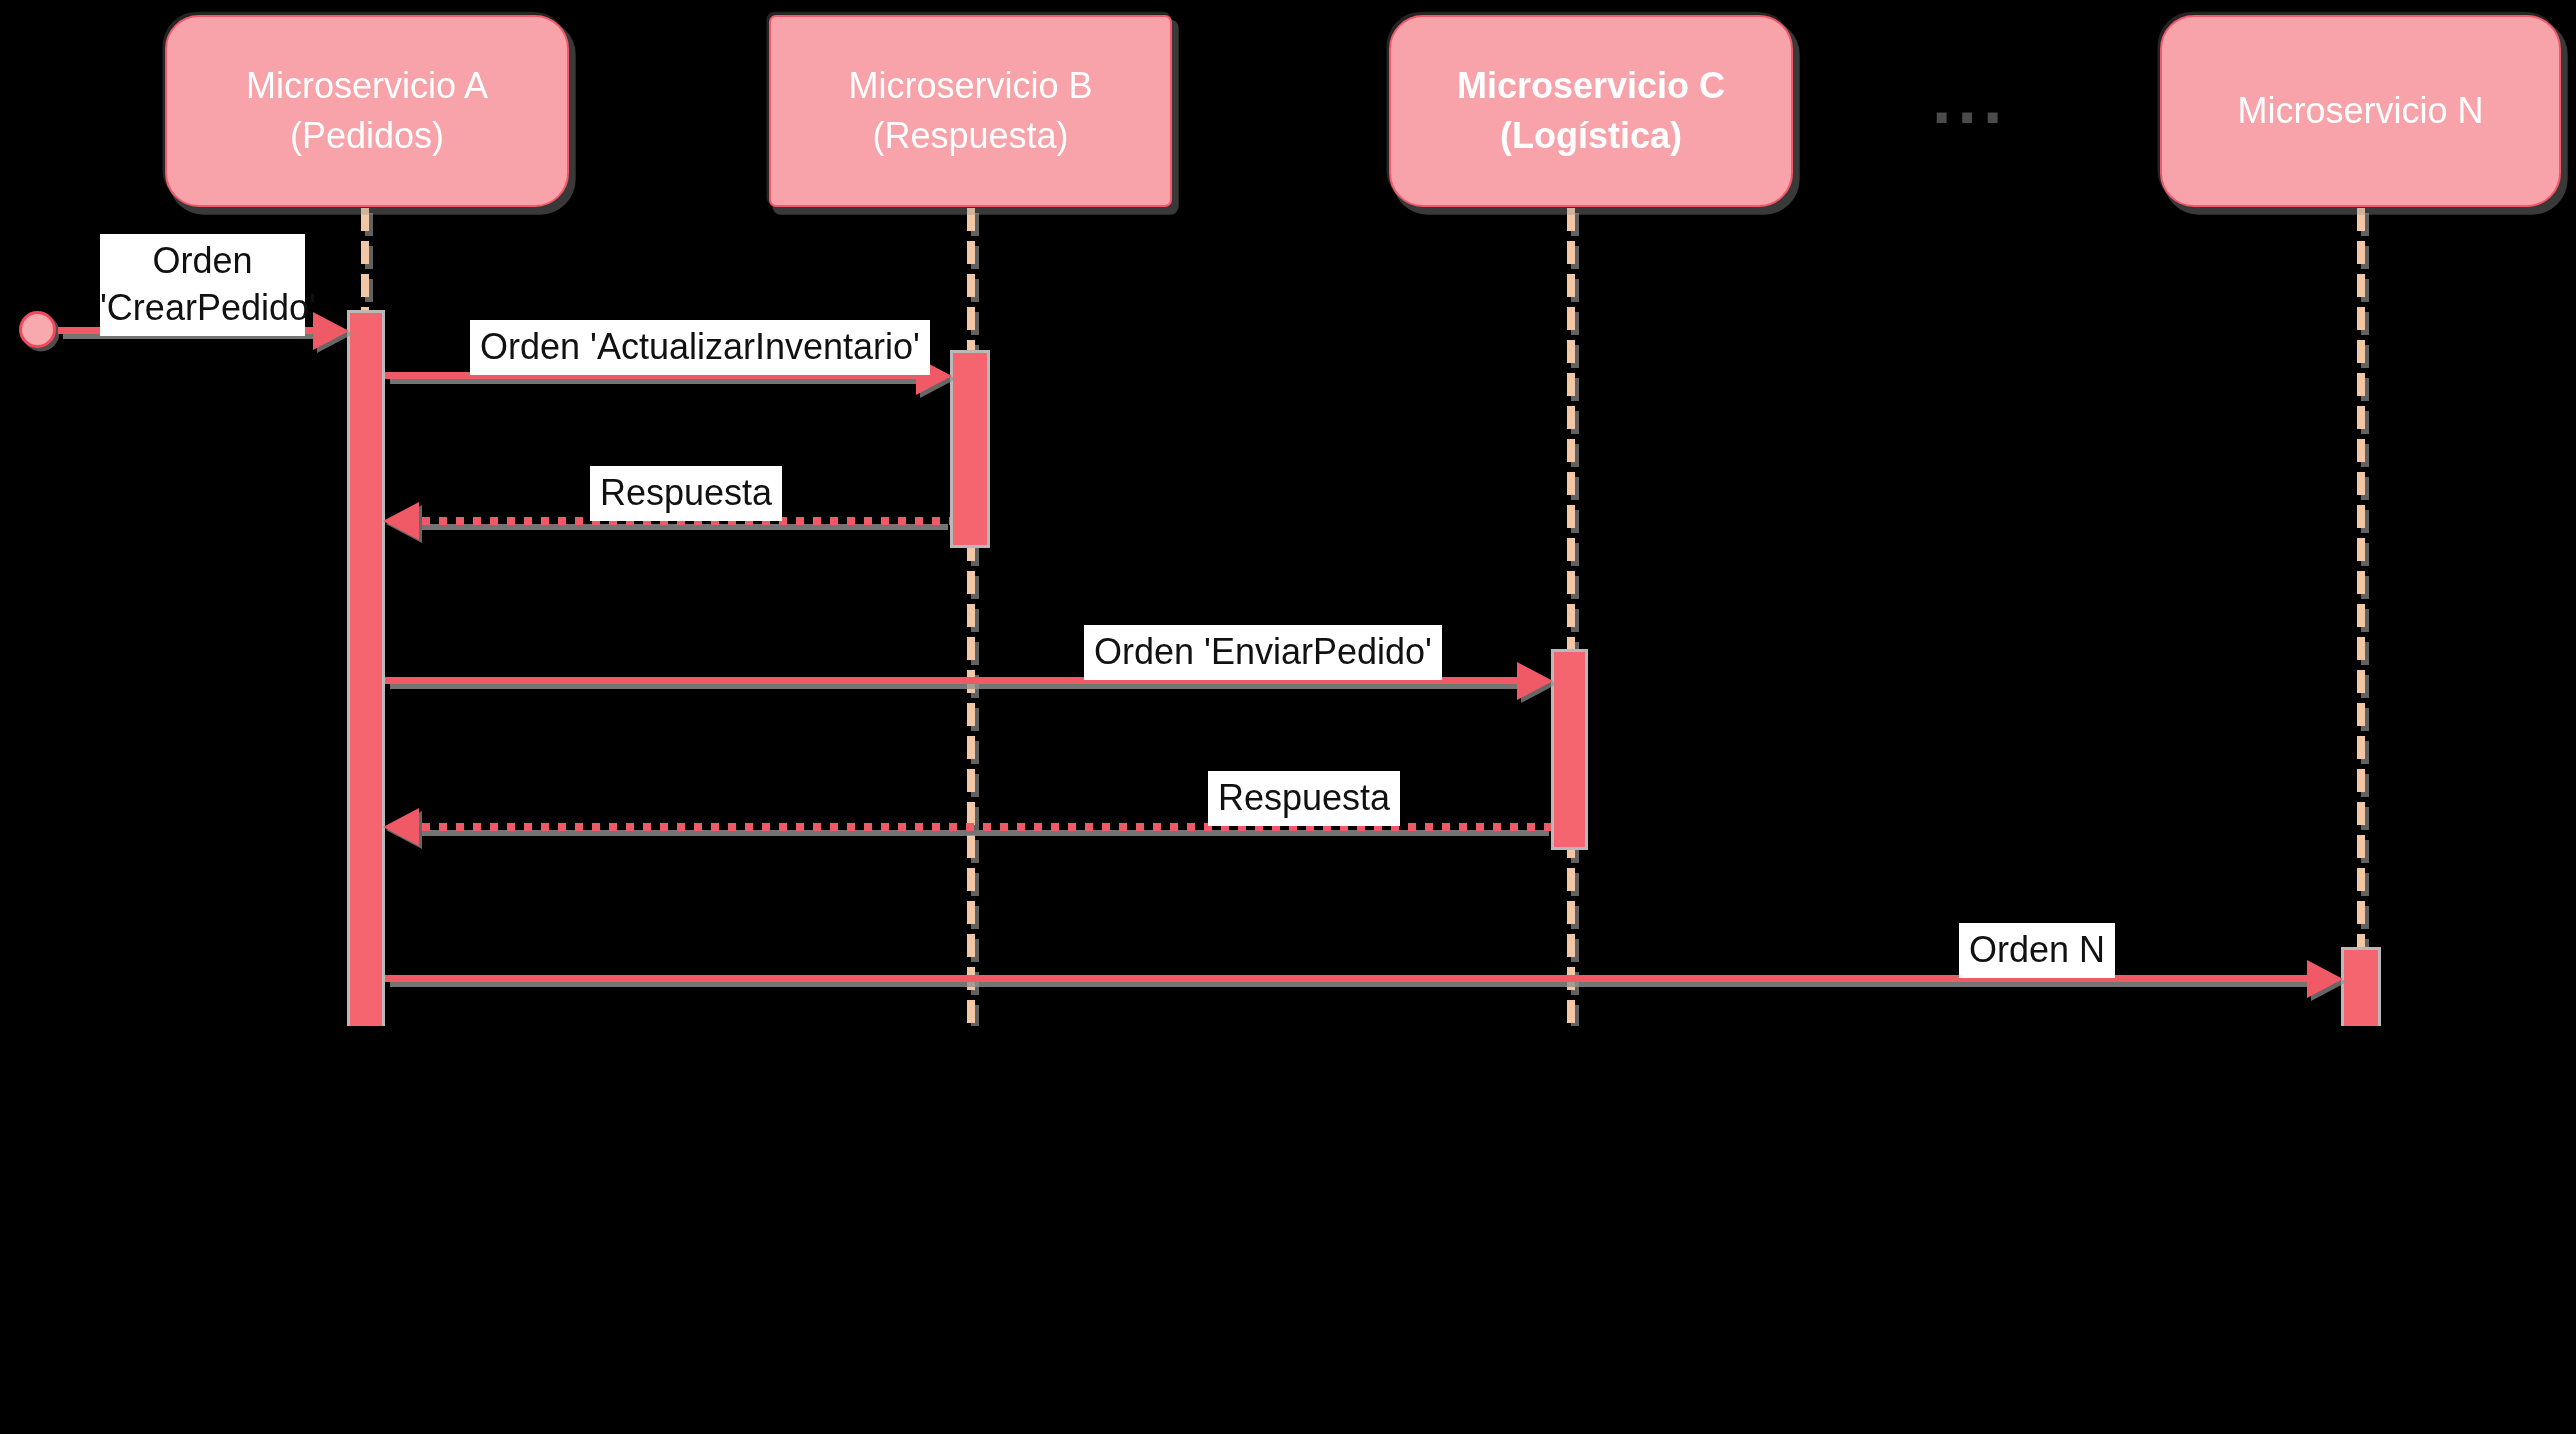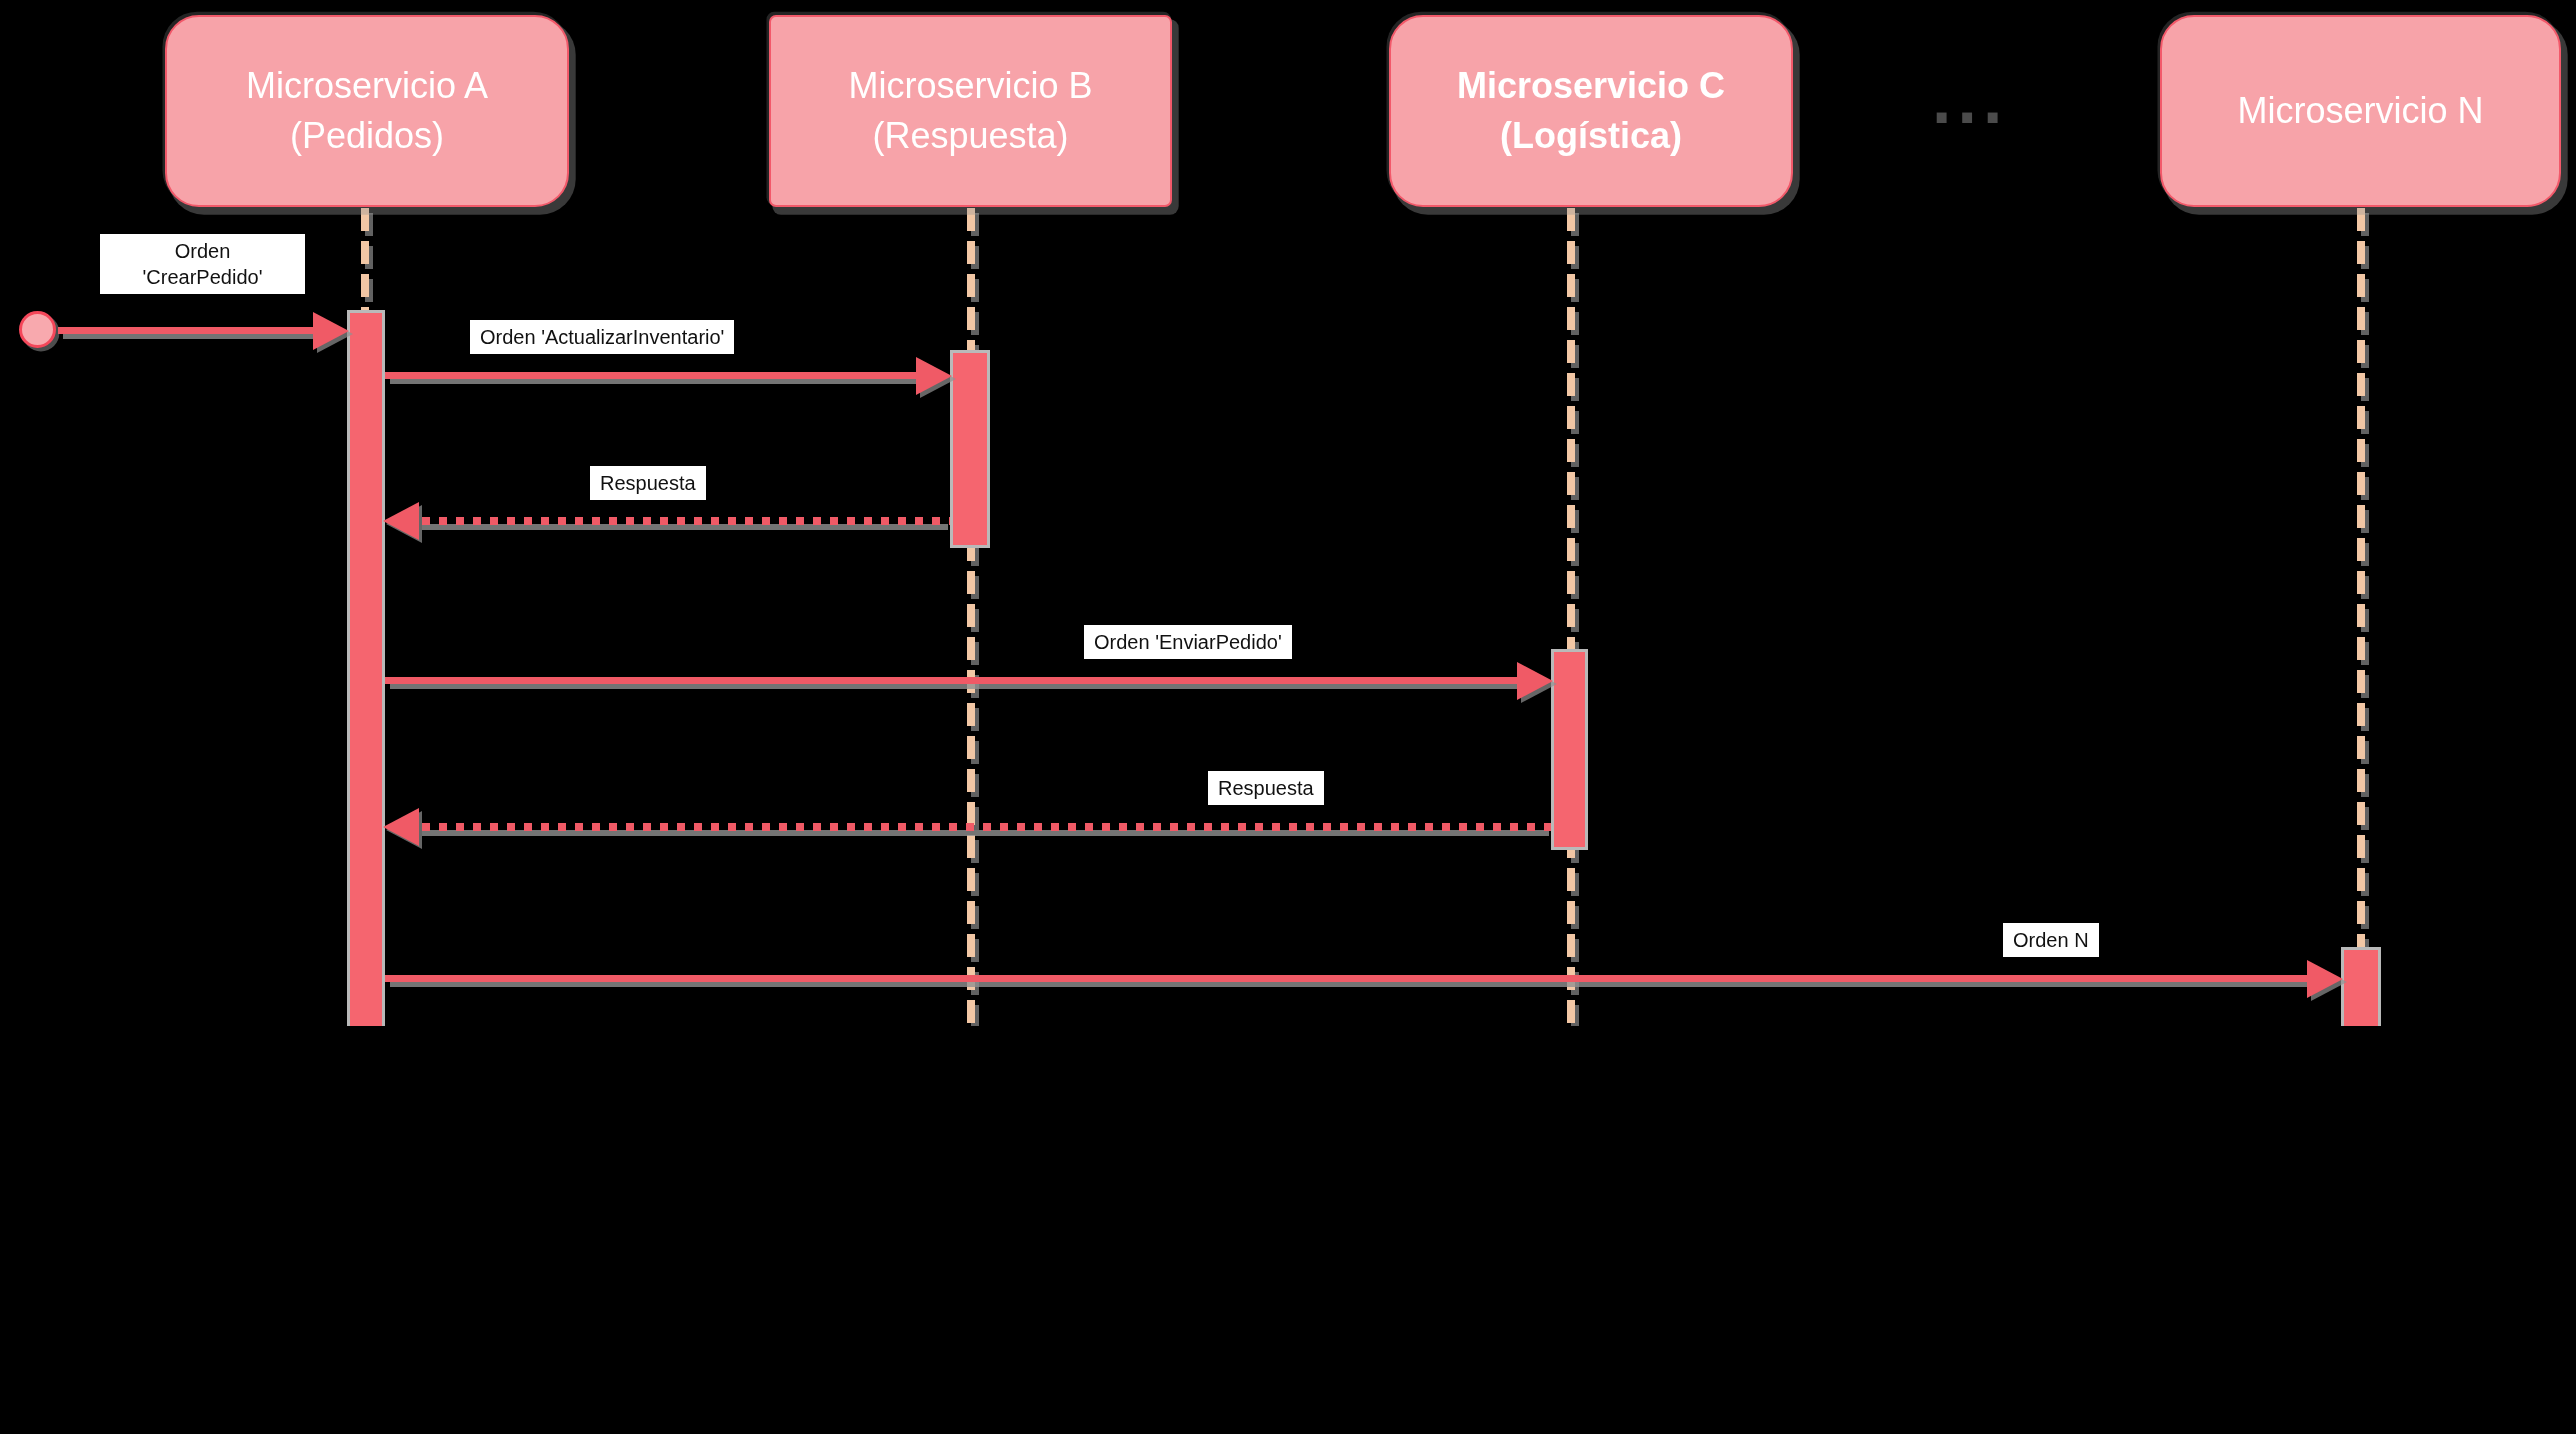--- a/index.html
+++ b/index.html
@@ -37,21 +37,21 @@
         border-top:19.5px solid transparent;border-bottom:19.5px solid transparent;
         border-left:36px solid #f05a66;filter:drop-shadow(4.2px 3.4px 0 rgba(145,145,145,.7));}
   .msg .dot-sh{position:absolute;top:2.5px;height:6.8px;left:37px;right:1.7px;background:rgba(145,145,145,.8);}
   .msg .dotline{position:absolute;top:-4.2px;height:8.5px;left:37px;right:0;
         background:repeating-linear-gradient(90deg,#f05a66 0 8.5px,transparent 8.5px 17px);}
   .msg .head-l{position:absolute;left:-1.7px;top:-19.5px;width:0;height:0;
         border-top:19.5px solid transparent;border-bottom:19.5px solid transparent;
         border-right:36px solid #f05a66;filter:drop-shadow(3.4px 3.4px 0 rgba(145,145,145,.7));}
 
   
-  .mlabel{position:absolute;background:#fff;color:#111;font-size:20px;line-height:1.3;
+  .mlabel{position:absolute;background:#fff;color:#111;font-size:36px;line-height:1.3;
         padding:4.2px 10px;white-space:nowrap;z-index:7;text-align:center;}
   .mlabel.two{width:205px;padding:4.2px 0;}
   .mlabel.two span{display:block;}
 
   
   .ellipsis{position:absolute;left:1931px;top:76px;color:#4b4b4b;
         font:900 56px "DejaVu Sans",sans-serif;letter-spacing:4.2px;line-height:1;z-index:2;}
 </style>
 </head>
 <body>
@@ -130,21 +130,21 @@
     <div class="dotline"></div>
     <div class="head-l"></div>
   </div>
   <div class="mlabel" style="left:1208px;top:771px;">Respuesta</div>
 
   <div class="msg" style="left:385px;top:979px;width:1956px;">
     <div class="line-sh"></div>
     <div class="line"></div>
     <div class="head-r"></div>
   </div>
-  <div class="mlabel" style="left:1959px;top:923px;margin-left:44px;">Orden N</div>
+  <div class="mlabel" style="left:1959px;top:923px;">Orden N</div>
 
   <div class="msg" style="left:385px;top:1118px;width:1956px;">
     <div class="dot-sh"></div>
     <div class="dotline"></div>
     <div class="head-l"></div>
   </div>
 
 </div>
 
 

